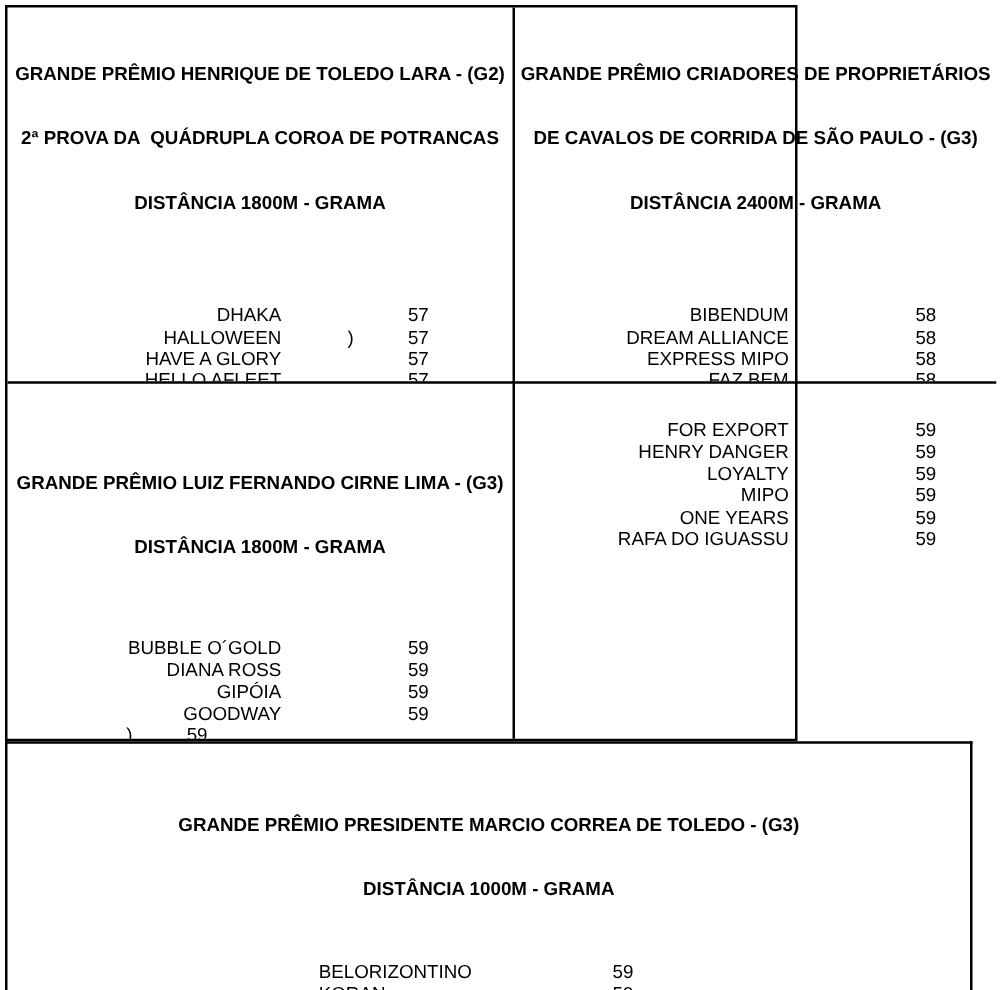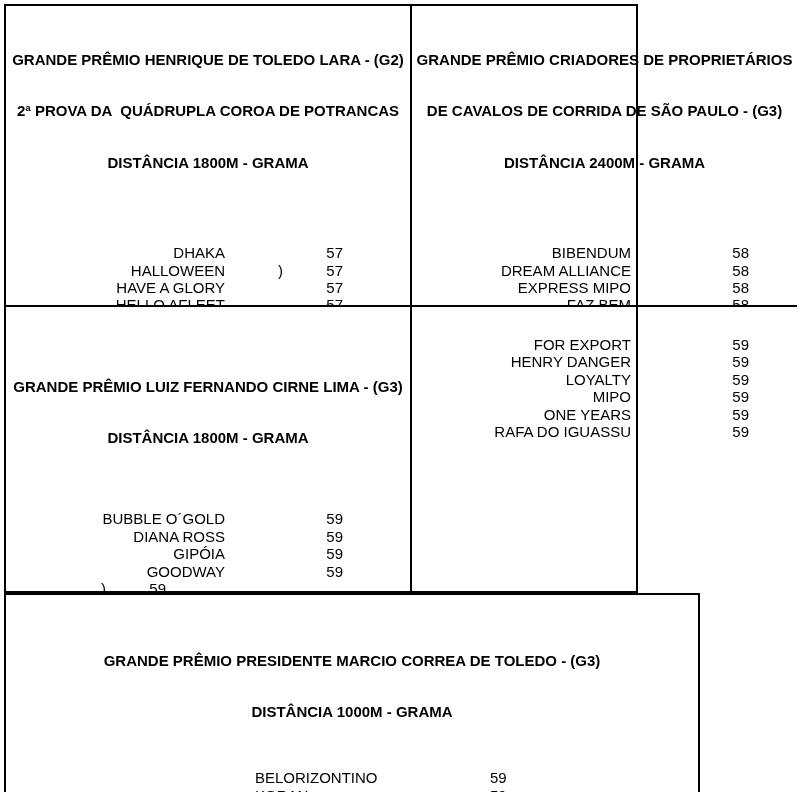--- a/index.html
+++ b/index.html
@@ -21,21 +21,21 @@
   }
   #table-top {
     left: 4px; top: 4px;
     width: 634px; height: 589px;
     display: grid;
     grid-template-columns: 406px 385px;
     grid-template-rows: 301px 284px;
   }
   #table-bottom {
     left: 4px; top: 593px;
-    width: 696px; height: 199px;
+    width: 774px; height: 199px;
     border-bottom: none;
   }
   .cell { overflow: hidden; }
   .cell-tl { border-right: 2px solid #000; border-bottom: 2px solid #000; }
   .cell-tr { border-bottom: 2px solid #000; }
   .cell-ml { border-right: 2px solid #000; }
 
   .hdr {
     text-align: center;
     font-weight: bold;

